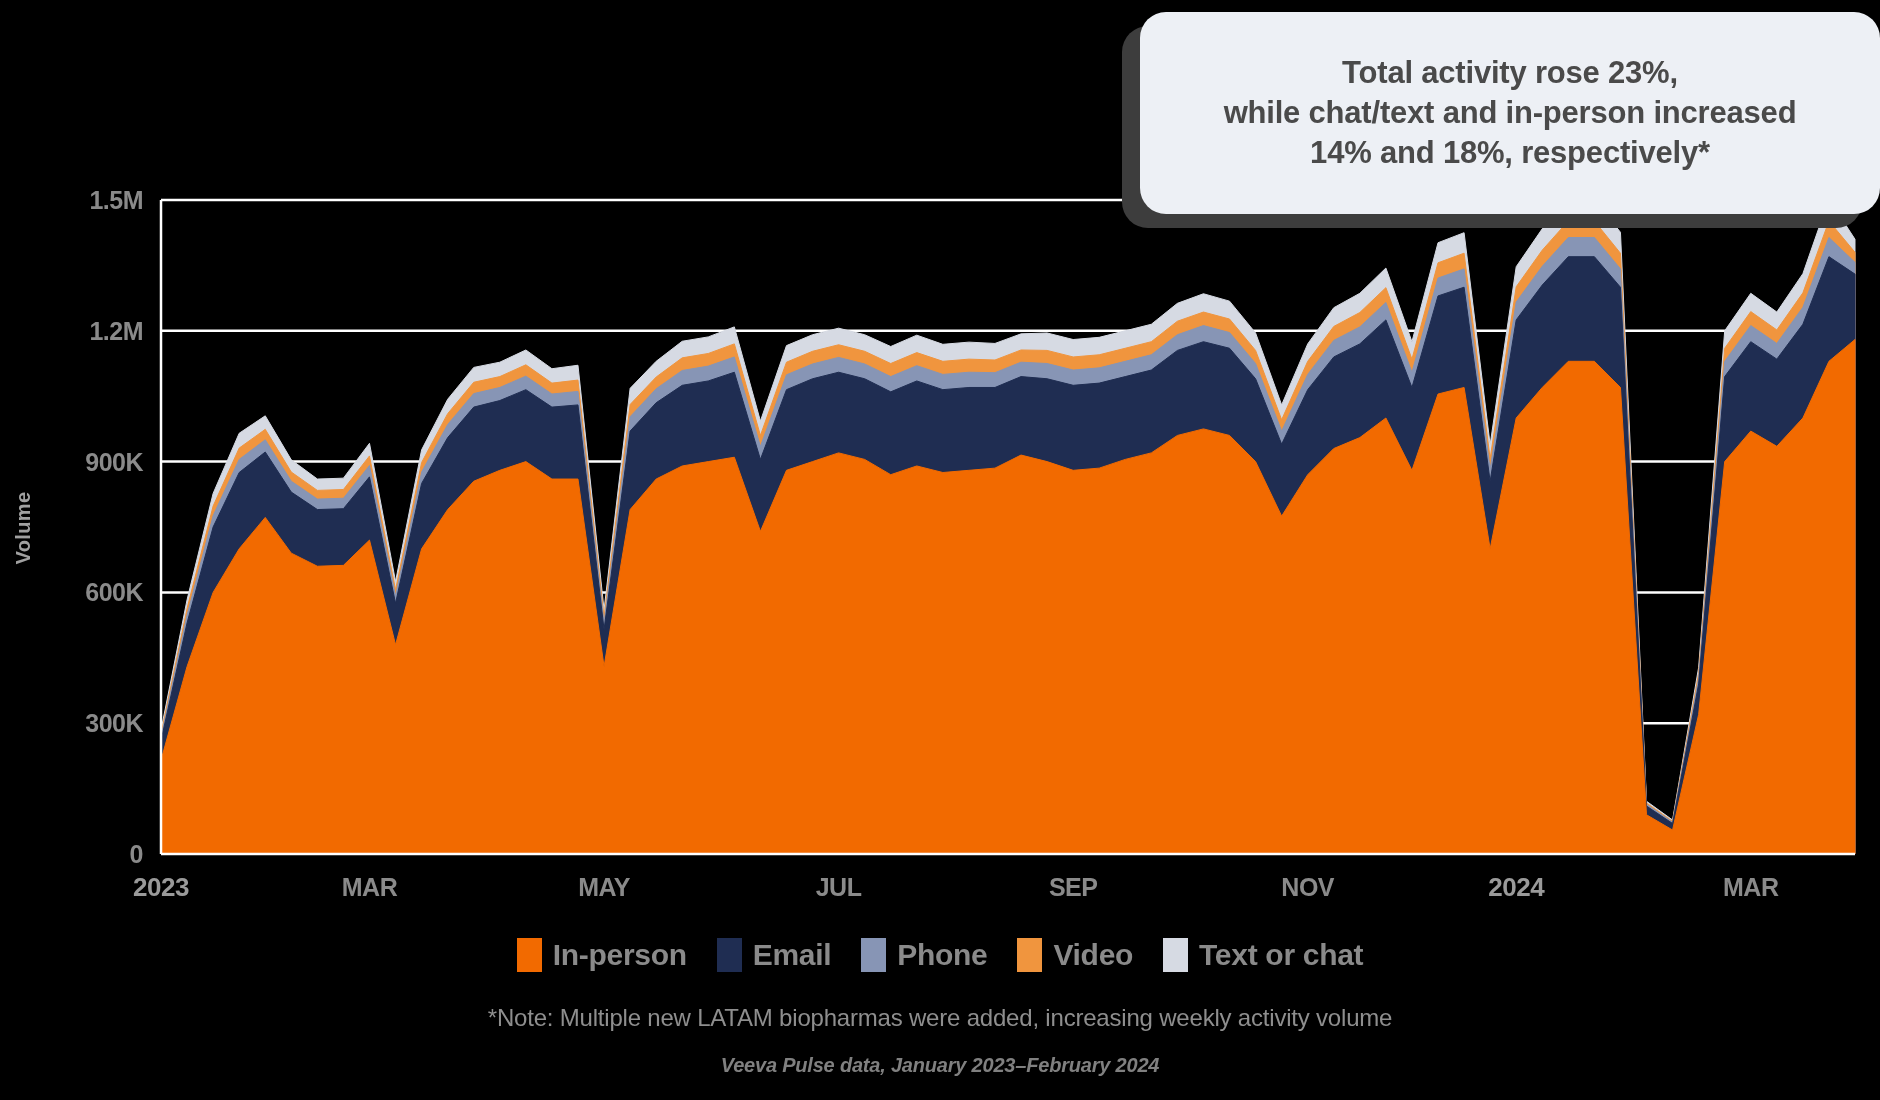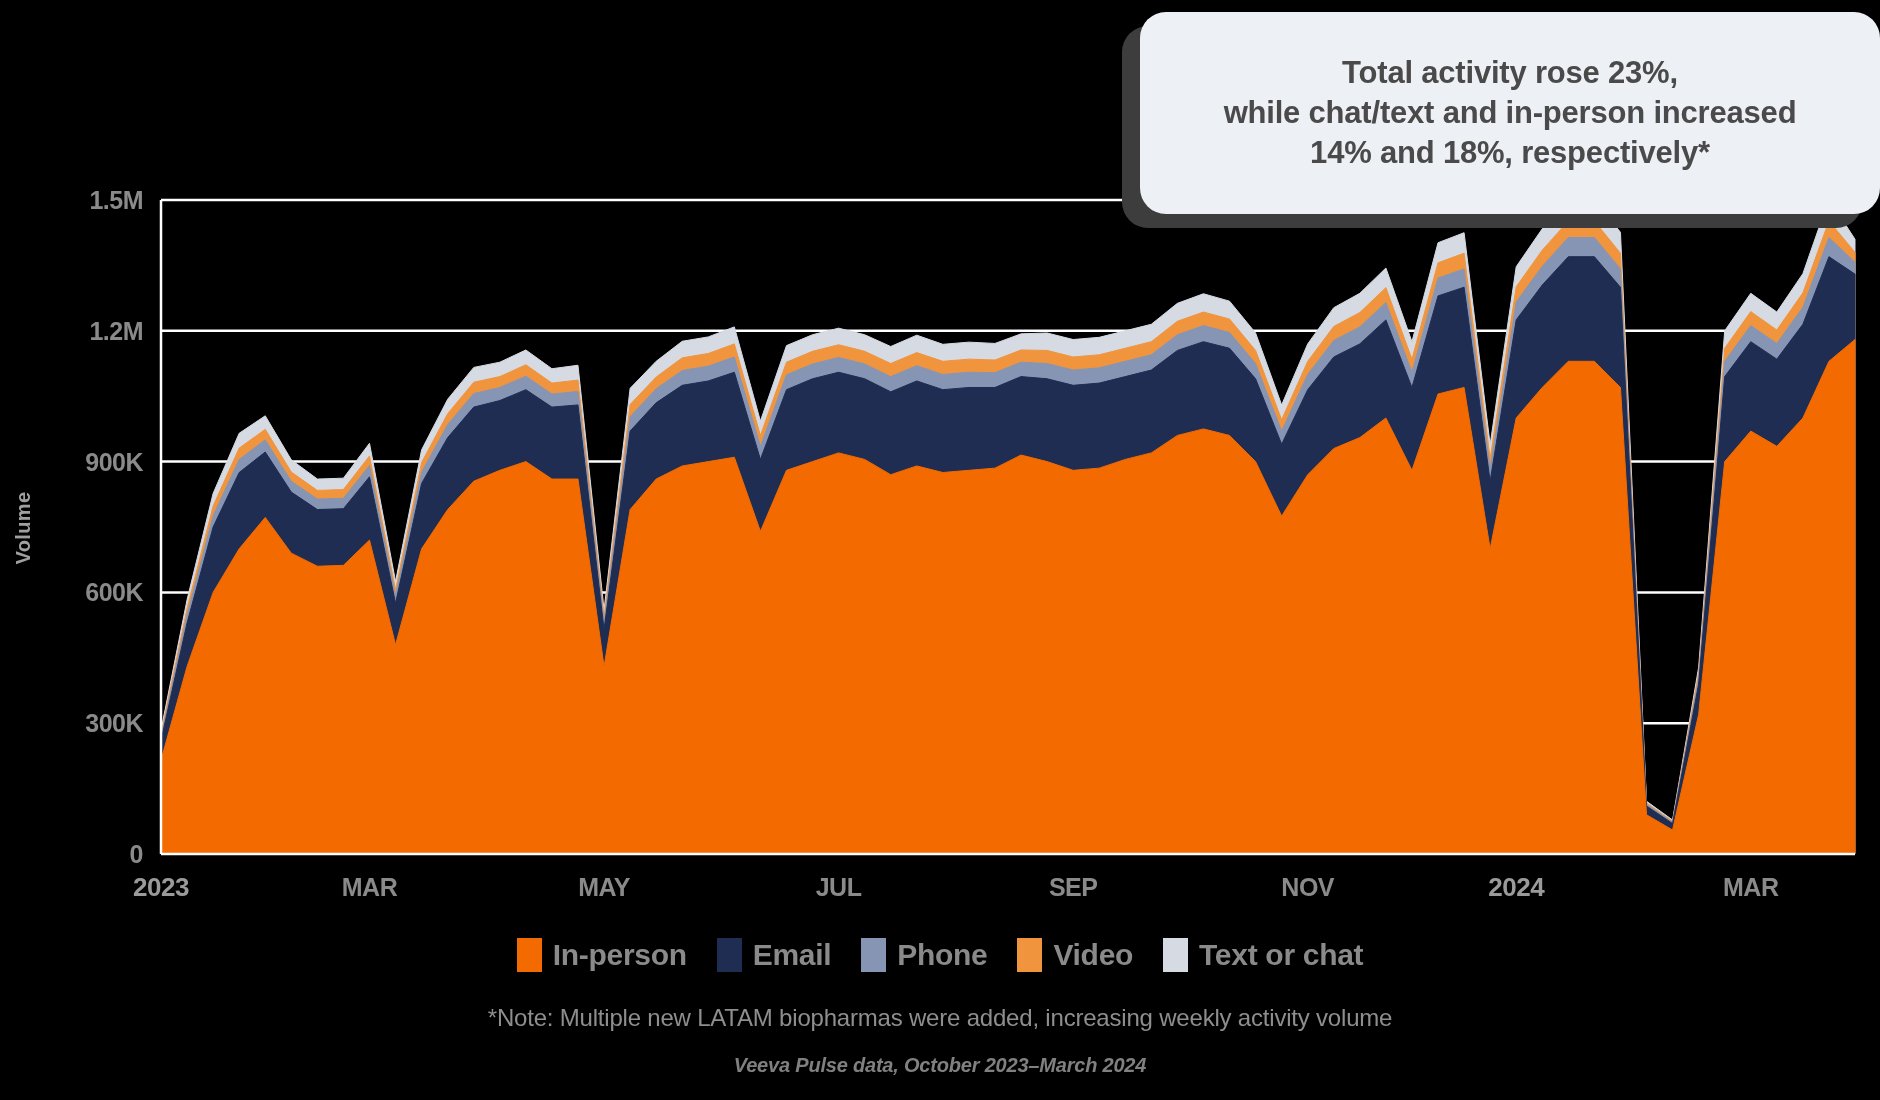--- a/index.html
+++ b/index.html
@@ -196,15 +196,15 @@
       </div>
       <div class="legend-item">
         <span class="legend-swatch" style="background: rgb(240, 149, 62);"></span>
         <span class="legend-label">Video</span>
       </div>
       <div class="legend-item">
         <span class="legend-swatch" style="background: rgb(214, 218, 227);"></span>
         <span class="legend-label">Text or chat</span>
       </div>
     </div>
-  <div id="source">Veeva Pulse data, October 2023–March 2024</div>
+  <div id="source">Veeva Pulse data, January 2023–February 2024</div>
 
 </div>
 
 </body></html>

